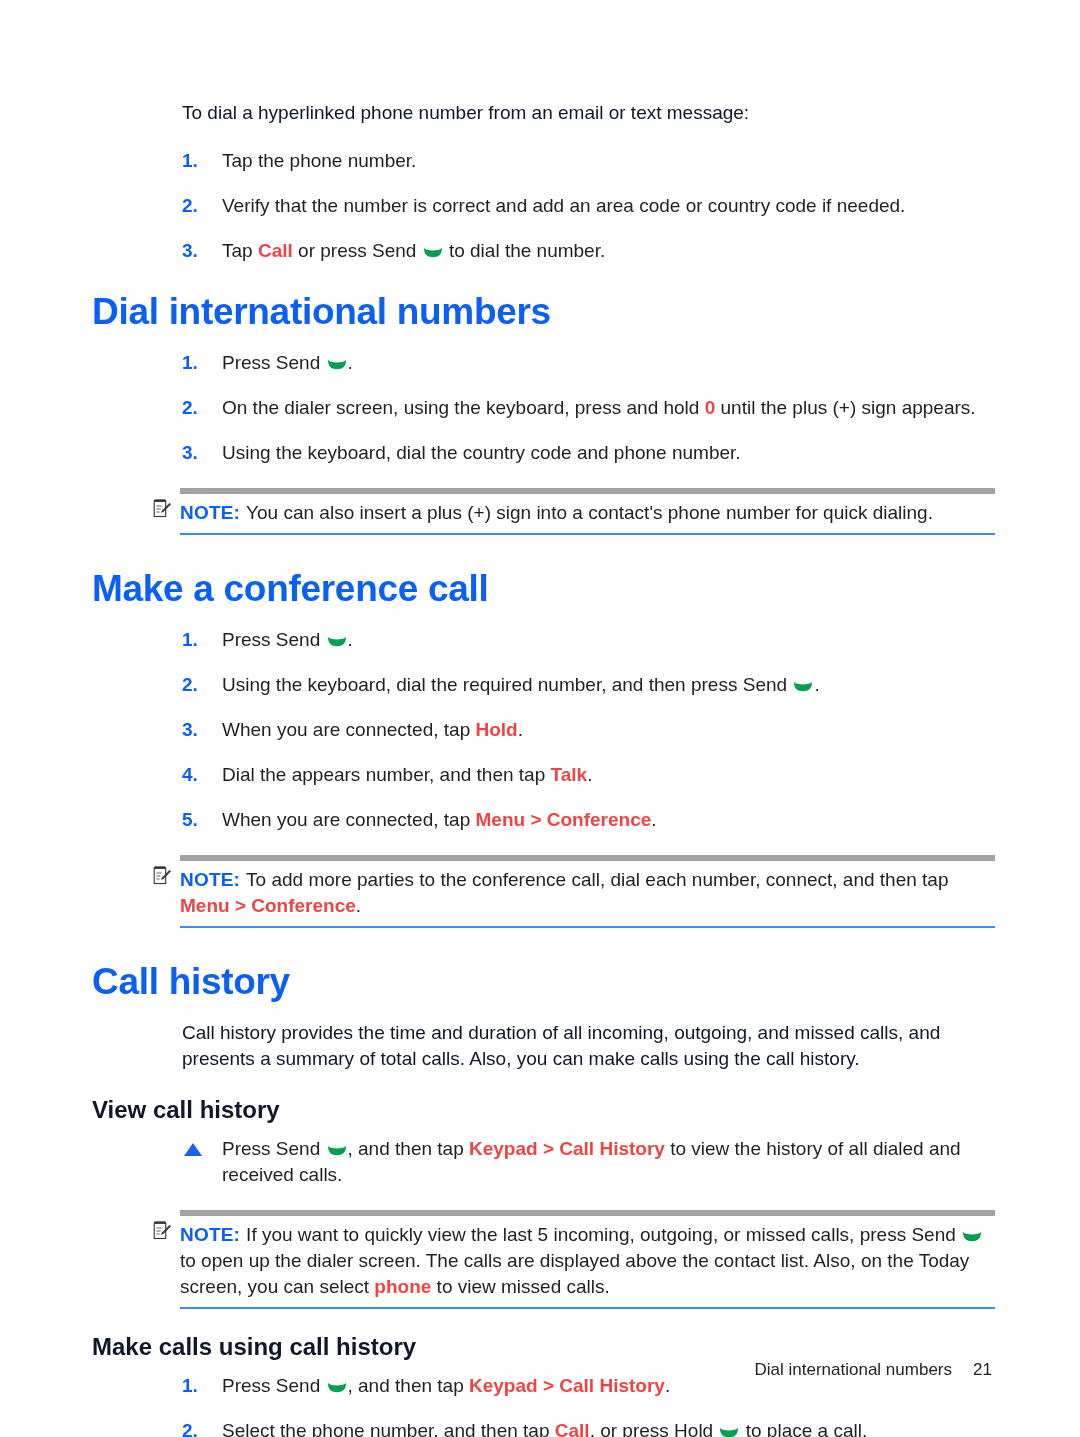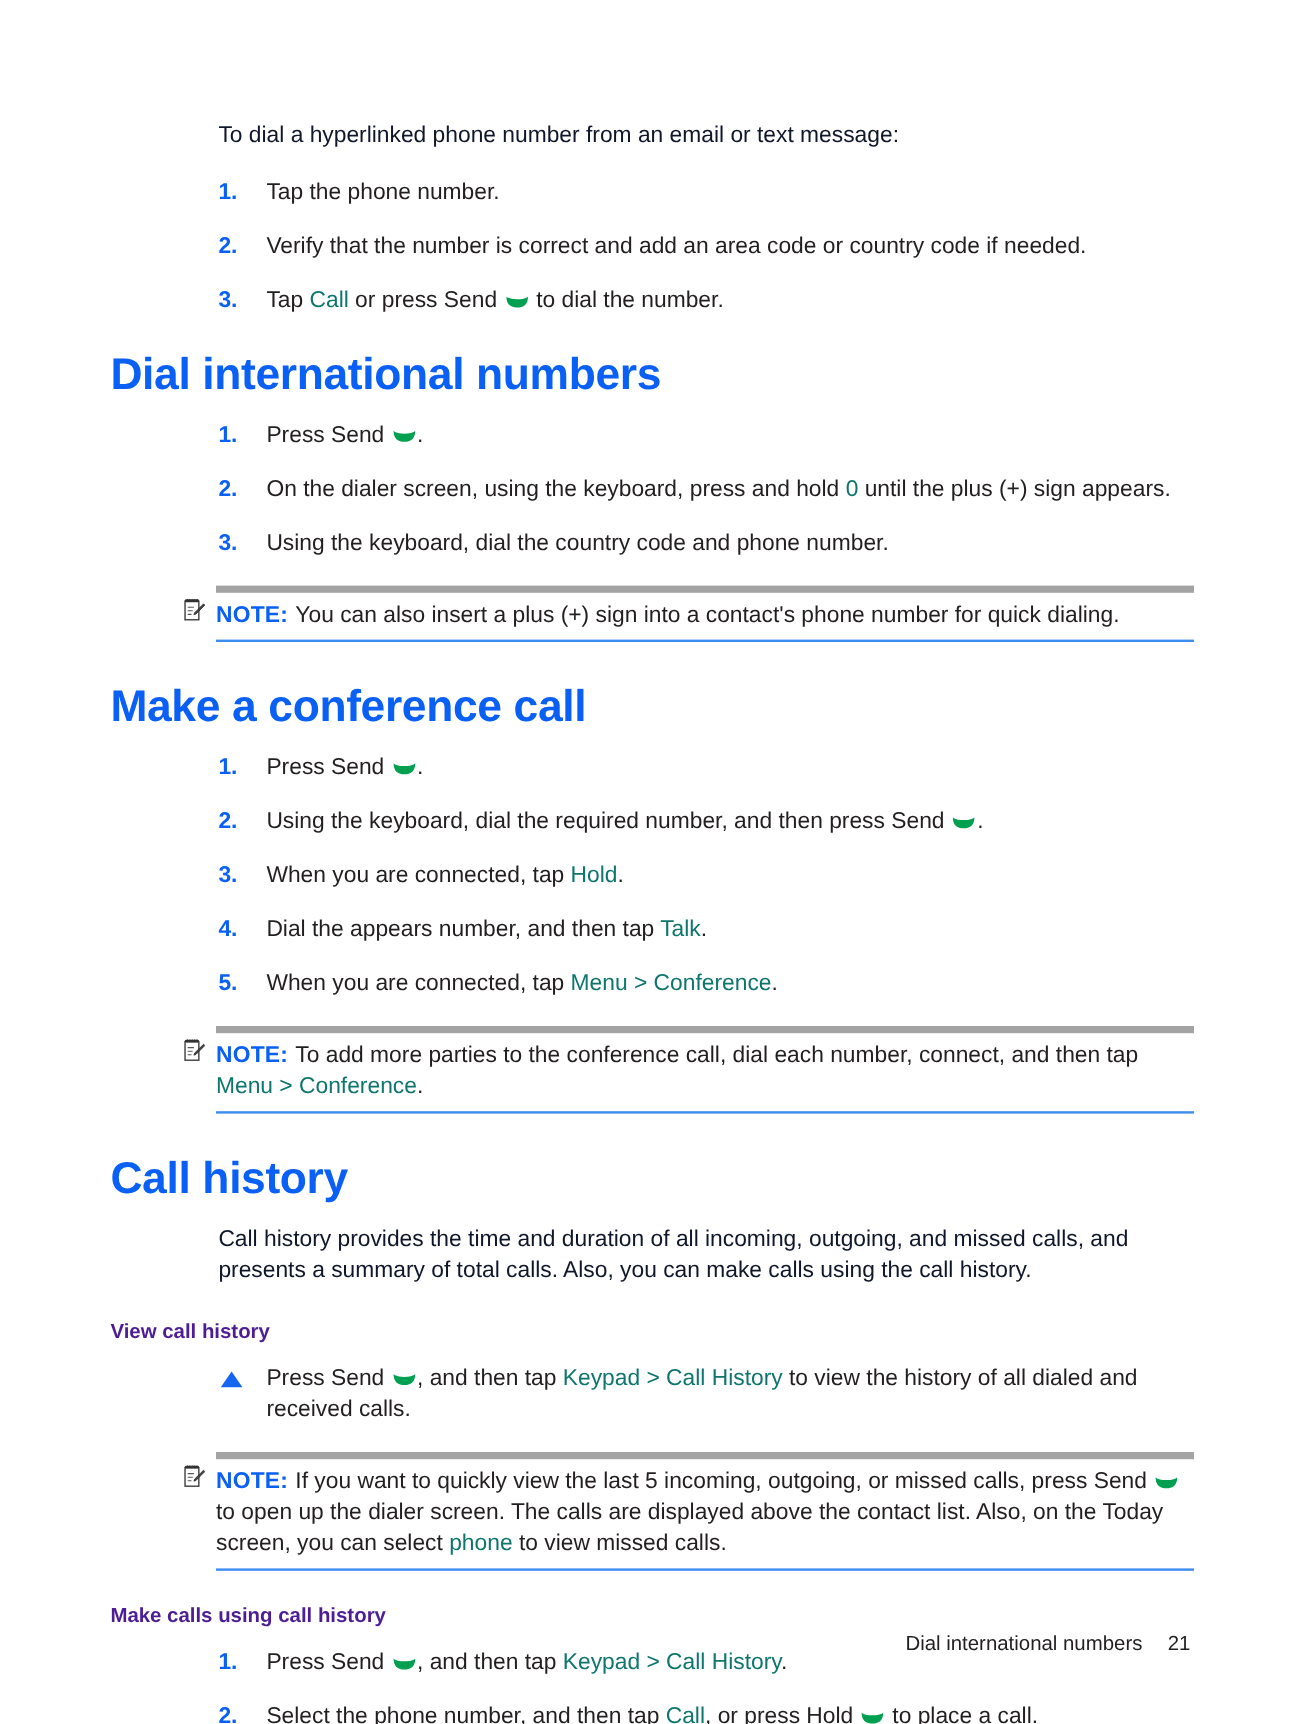--- a/index.html
+++ b/index.html
@@ -38,23 +38,23 @@
     font-size: 37px;
     font-weight: bold;
     color: #0a5ff5;
     letter-spacing: -0.3px;
     margin: 26px 0 16px 0;
     line-height: 44px;
   }
   h1.section-title.tight { margin-top: 32px; }
 
   h2.sub-title {
-    font-size: 17px;
+    font-size: 24px;
     font-weight: bold;
-    color: #4c1d95;
+    color: #0f172a;
     margin: 26px 0 14px 0;
     line-height: 24px;
   }
 
   
   ol.steps, ul.steps {
     list-style: none;
     margin: 0;
     padding: 0;
   }
@@ -81,21 +81,21 @@
   .step .tri {
     position: absolute;
     left: 2px;
     top: 7px;
     width: 0; height: 0;
     border-left: 9px solid transparent;
     border-right: 9px solid transparent;
     border-bottom: 13px solid #1565f0;
   }
 
-  b, strong { font-weight: normal; color: #0f766e; }
+  b, strong { font-weight: bold; color: #ef4444; }
 
   
   .note {
     position: relative;
     margin: 22px 0 20px 88px;
     padding-left: 0;
   }
   .note .note-icon {
     position: absolute;
     left: -27px;

